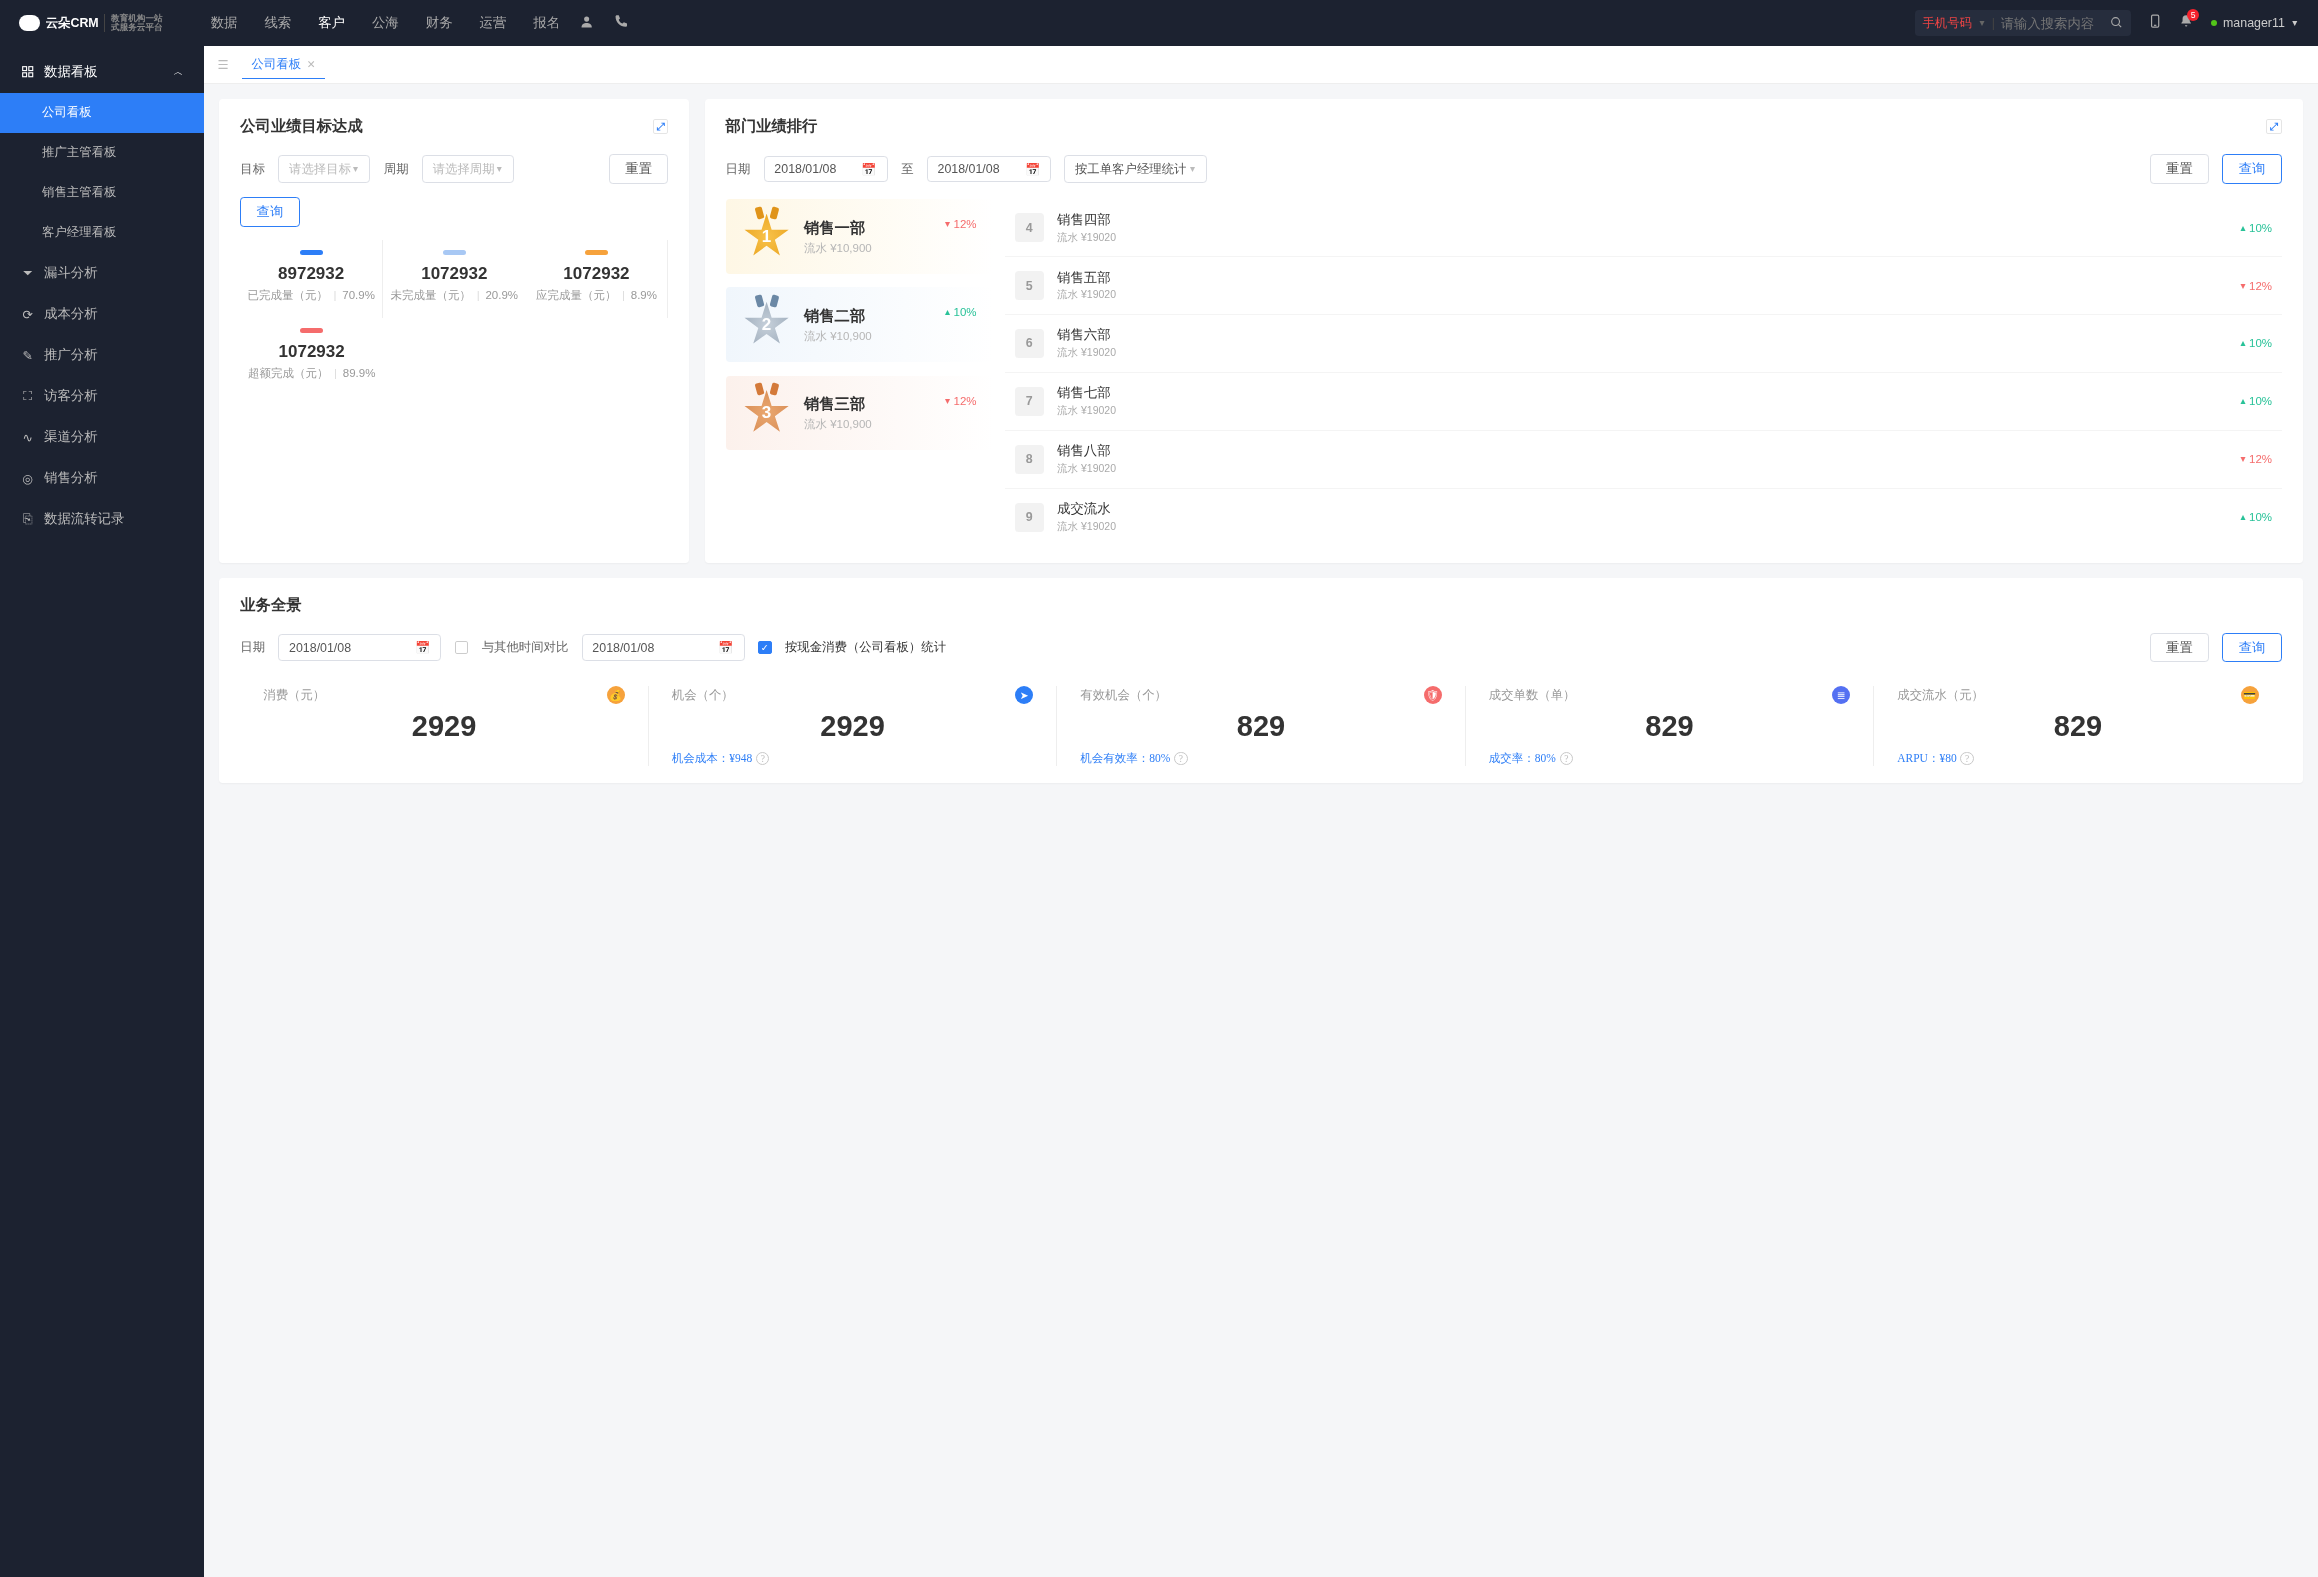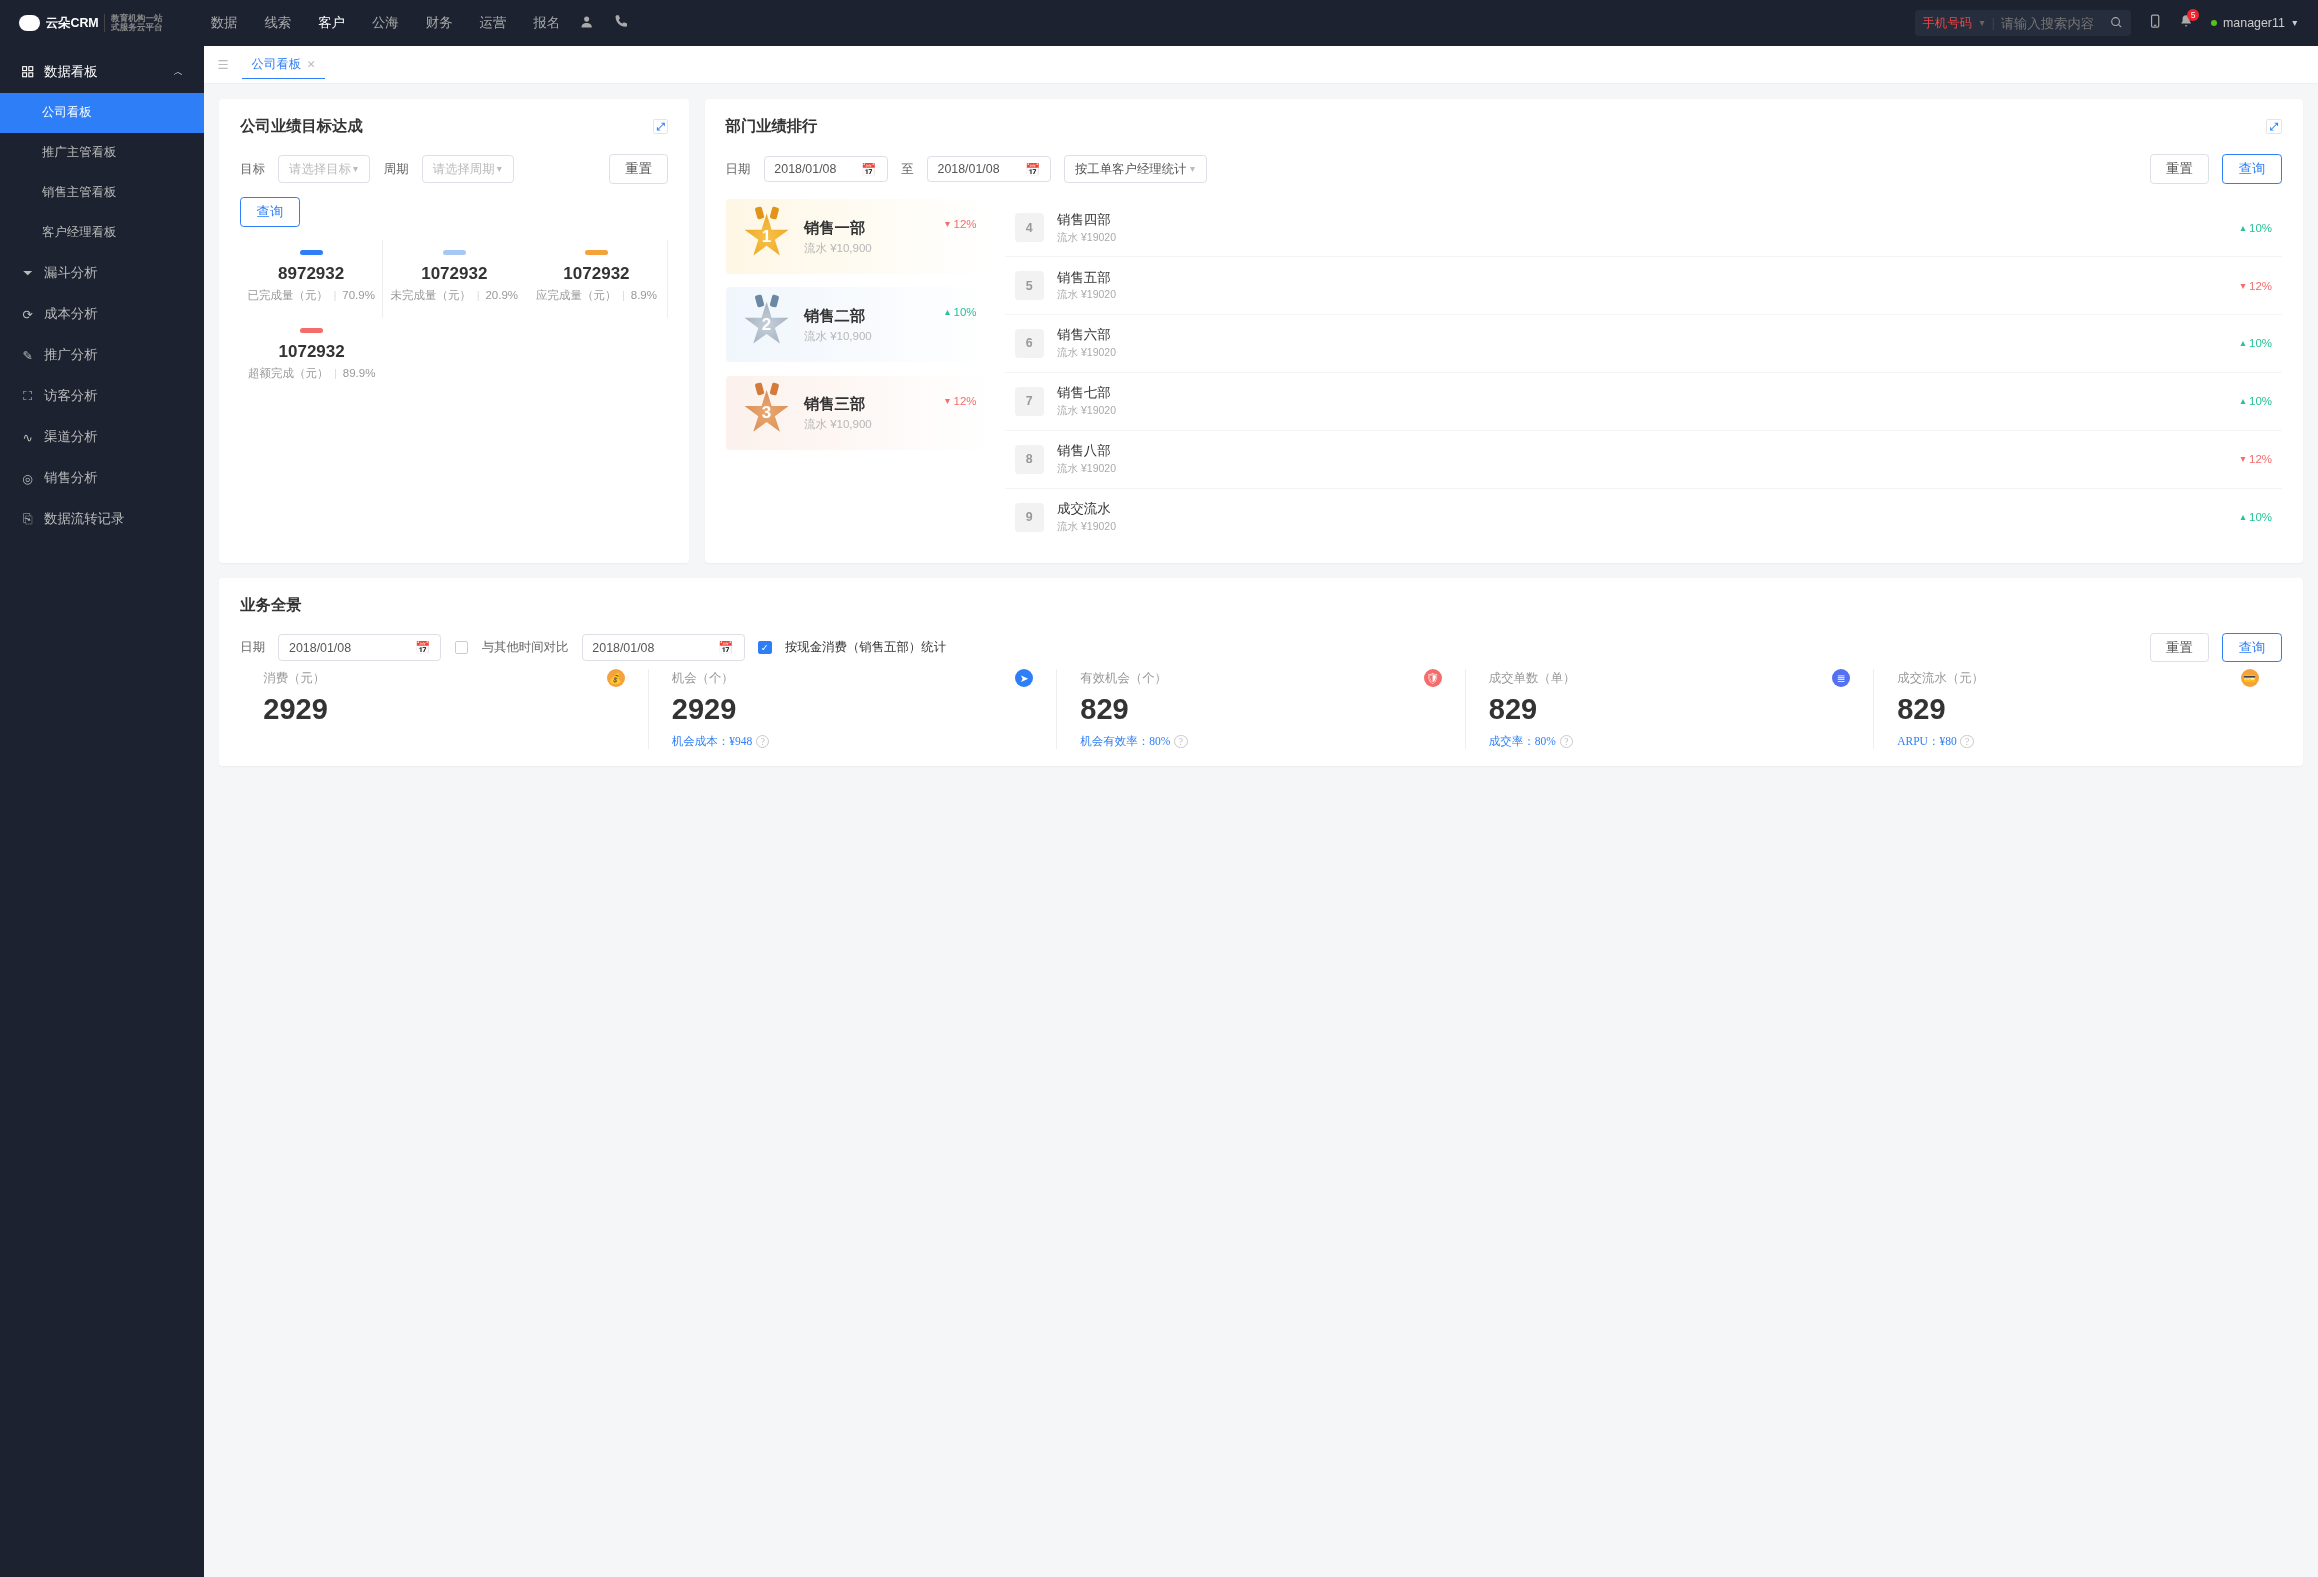--- a/index.html
+++ b/index.html
@@ -94,21 +94,21 @@
   .top3-item .delta { position: absolute; right: 17px; top: 19px; }
 
   .rank-rest { flex: 1; display: flex; flex-direction: column; margin-left: 11.5px; }
   .rest-item { display: flex; align-items: center; padding: 11.5px 9.6px; border-bottom: 1px solid #f4f4f4; gap: 13.4px; }
   .rest-item:last-child { border-bottom: none; }
   .rank-num { width: 29px; height: 29px; background: #f2f2f2; color: #999; display: flex; align-items: center; justify-content: center; border-radius: 3.8px; font-weight: 600; }
   .rest-name { font-size: 13.4px; font-weight: 500; }
   .rest-sub { font-size: 10.5px; color: #aaa; margin-top: 1.9px; }
   .rest-item .delta { margin-left: auto; }
 
-  .overview-row { display: flex; margin-top: 7px; }
+  .overview-row { display: flex; margin-top: 24px; text-align: center; }
   .ov-cell { flex: 1; padding: 0 23px; position: relative; }
   .ov-cell + .ov-cell { border-left: 1px solid #eee; }
   .ov-top { display: flex; justify-content: space-between; align-items: center; color: #999; font-size: 12.4px; }
   .ov-ic { width: 18px; height: 18px; border-radius: 50%; display: inline-flex; align-items: center; justify-content: center; font-size: 10.5px; color: #fff; }
   .ov-val { font-size: 29px; font-weight: 700; color: #333; margin-top: 5.7px; }
   .ov-sub { font-size: 11.5px; color: #2d7ef7; margin-top: 7.6px; display: flex; align-items: center; gap: 3.8px; font-family: Liberation Serif, serif;}
   .ov-sub .q { width: 13.4px; height: 13.4px; border: 1px solid #c9c9c9; color: #bbb; border-radius: 50%; display: inline-flex; align-items: center; justify-content: center; font-size: 9.6px; }
   .chk { width: 13.4px; height: 13.4px; border: 1px solid #ccc; border-radius: 1.9px; display: inline-block; vertical-align: middle; }
   .chk.on { background: #2d7ef7; border-color: #2d7ef7; color: #fff; font-size: 9.6px; text-align: center; line-height: 11.5px; }
   .spacer { flex:1; }
@@ -415,21 +415,21 @@
               <span>2018/01/08</span>
               <span style="color:#bbb;margin-left:auto;">📅</span>
             </div>
           <span class="chk"></span>
           <span class="lbl">与其他时间对比</span>
           <div class="date-in" style="min-width:163px;">
               <span>2018/01/08</span>
               <span style="color:#bbb;margin-left:auto;">📅</span>
             </div>
           <span class="chk on">✓</span>
-          <span class="lbl" style="color:#333;">按现金消费（销售五部）统计</span>
+          <span class="lbl" style="color:#333;">按现金消费（公司看板）统计</span>
           <div class="spacer"></div>
           <button class="btn">重置</button>
           <button class="btn primary-outline">查询</button>
         </div>
         <div class="overview-row" id="ov-row">
             <div class="ov-cell">
               <div class="ov-top">
                 <span>消费（元）</span>
                 <span class="ov-ic" style="background:#f6a23c">💰</span>
               </div>

